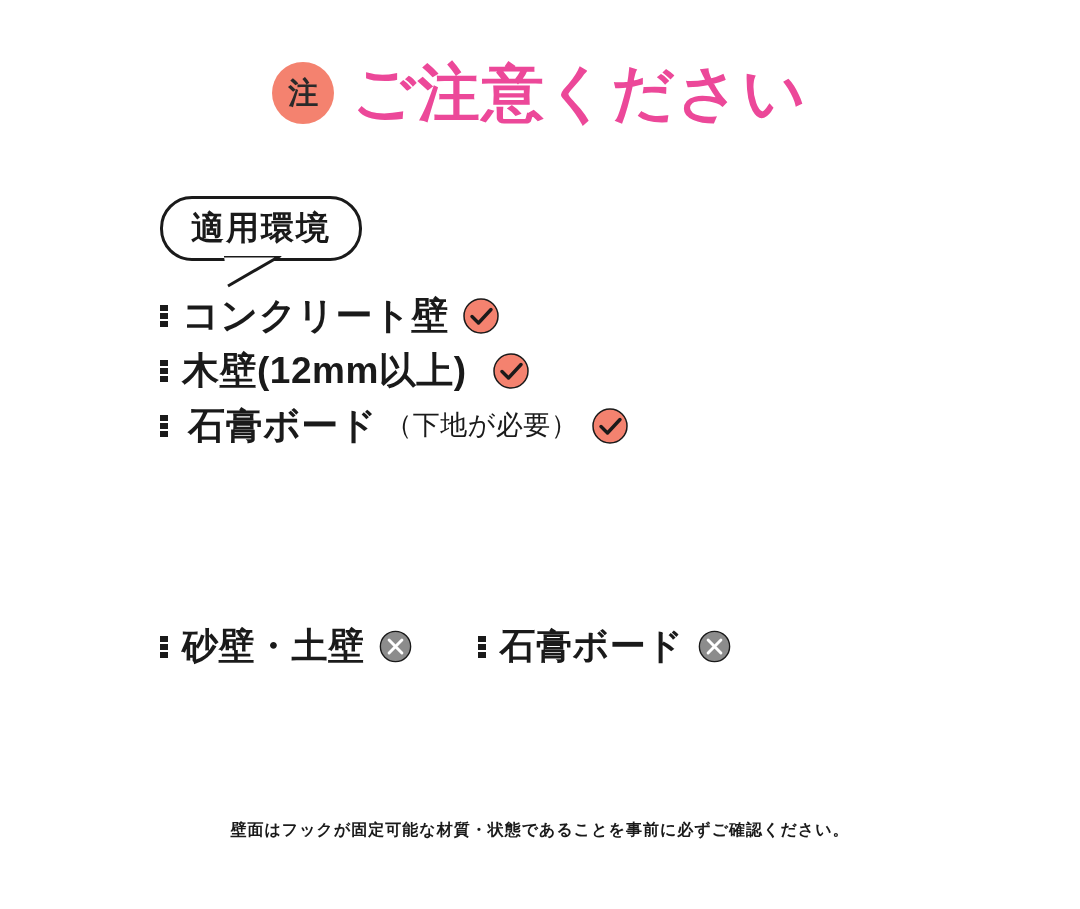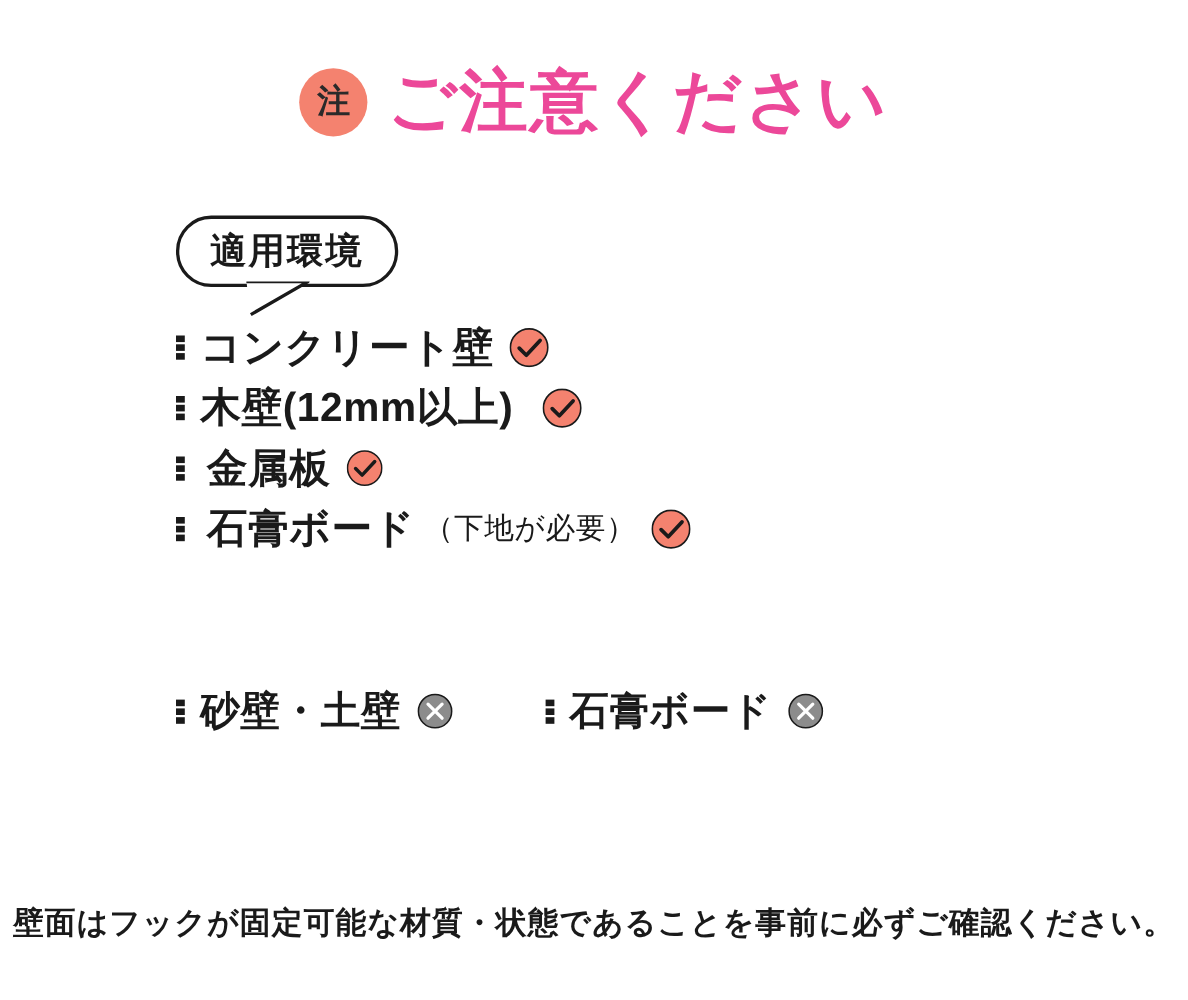--- a/index.html
+++ b/index.html
@@ -119,37 +119,37 @@
     width: 36px;
     height: 36px;
     flex: none;
     display: inline-block;
   }
   .mark.small { width: 33px; height: 33px; }
 
   
   .bad-row {
     display: flex;
-    gap: 84px;
+    gap: 66px;
     margin-top: 34px;
   }
   .bad-item {
     display: flex;
     align-items: center;
   }
   .bad-item .item-text { font-size: 36px; }
 
   
   .footer {
     position: absolute;
     left: 0;
     right: 0;
     top: 820px;
     text-align: center;
-    font-size: 28px;
+    font-size: 16px;
     font-weight: 600;
     letter-spacing: 1px;
     color: #1a1a1a;
   }
 
   .content {
     position: absolute;
     left: 160px;
     top: 196px;
   }
@@ -191,28 +191,20 @@
 
       <div class="item">
         <span class="bullet"></span>
         <span class="item-text">木壁(12mm以上)</span>
         <svg class="mark" viewBox="0 0 36 36" style="margin-left:26px">
           <circle cx="18" cy="18" r="17" fill="#f4826f" stroke="#1a1a1a" stroke-width="1.5"></circle>
           <path d="M9 18.5 L15.5 25 L28 11.5" fill="none" stroke="#1a1a1a" stroke-width="3.4" stroke-linecap="round" stroke-linejoin="round"></path>
         </svg>
       </div>
 
-      <div class="item">
-        <span class="bullet"></span>
-        <span class="item-text" style="margin-left:6px">金属板</span>
-        <svg class="mark small" viewBox="0 0 36 36">
-          <circle cx="18" cy="18" r="17" fill="#f4826f" stroke="#1a1a1a" stroke-width="1.5"></circle>
-          <path d="M9 18.5 L15.5 25 L28 11.5" fill="none" stroke="#1a1a1a" stroke-width="3.4" stroke-linecap="round" stroke-linejoin="round"></path>
-        </svg>
-      </div>
 
       <div class="item">
         <span class="bullet"></span>
         <span class="item-text" style="margin-left:6px">石膏ボード</span>
         <span class="item-note">（下地が必要）</span>
         <svg class="mark" viewBox="0 0 36 36">
           <circle cx="18" cy="18" r="17" fill="#f4826f" stroke="#1a1a1a" stroke-width="1.5"></circle>
           <path d="M9 18.5 L15.5 25 L28 11.5" fill="none" stroke="#1a1a1a" stroke-width="3.4" stroke-linecap="round" stroke-linejoin="round"></path>
         </svg>
       </div>

